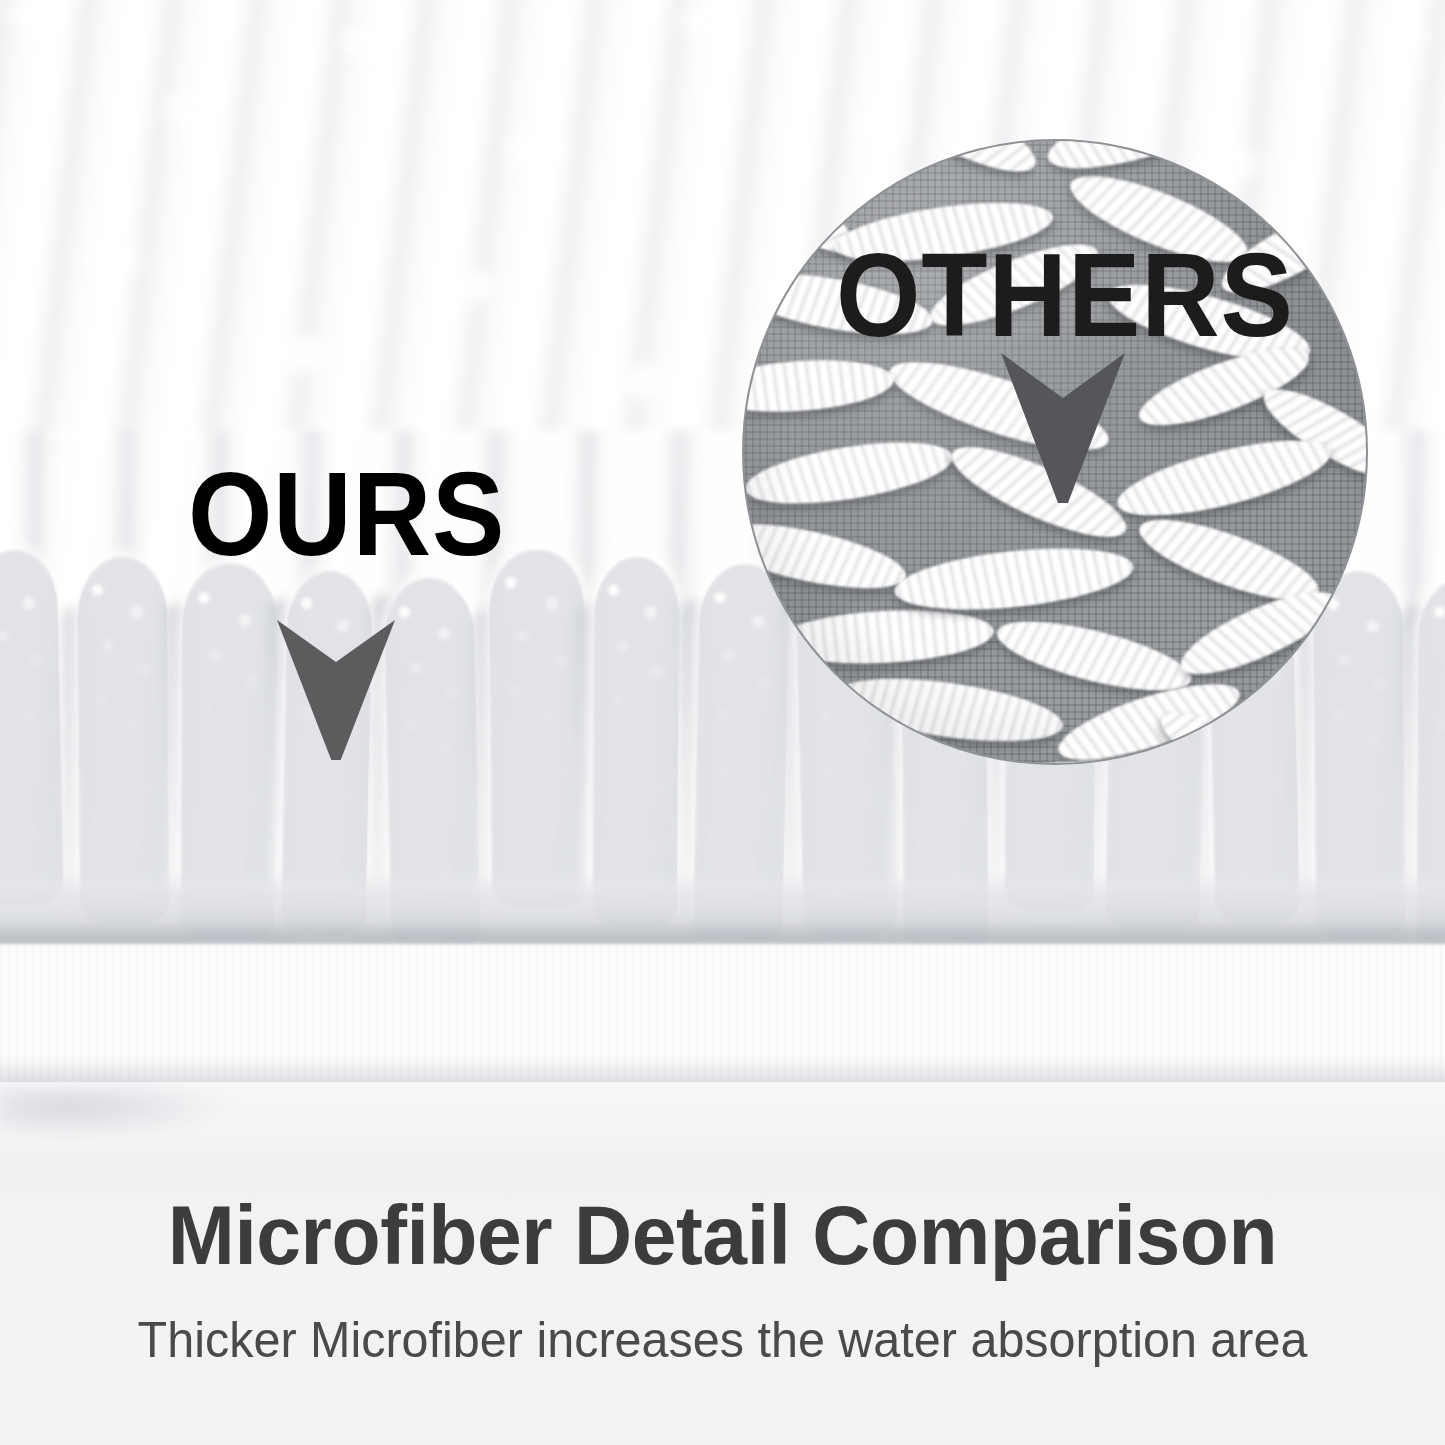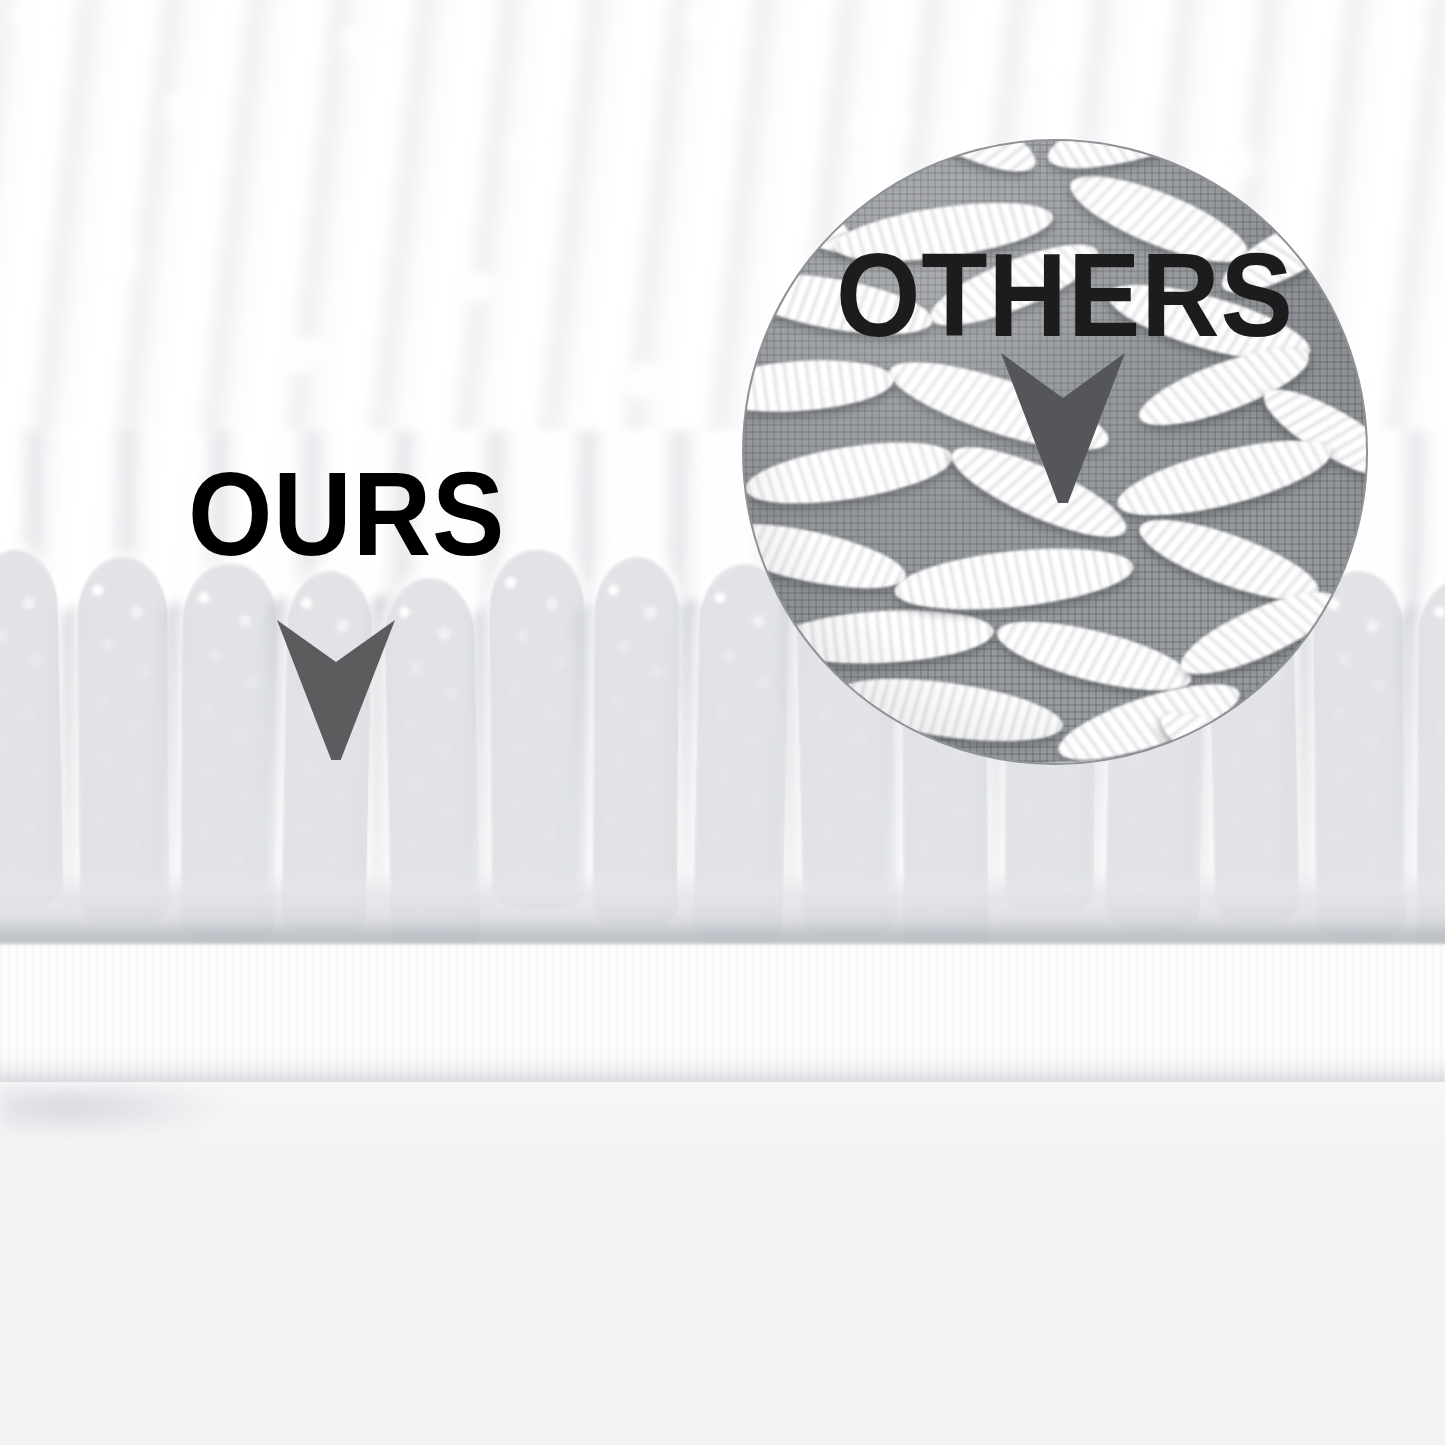--- a/index.html
+++ b/index.html
@@ -427,14 +427,18 @@
           <div class="worm" style="left: 250px; top: 650px; width: 210px; height: 52px; transform: rotate(-5deg); --wdir: 85deg; z-index: 0;"></div>
           <div class="worm" style="left: 440px; top: 620px; width: 160px; height: 46px; transform: rotate(26deg); --wdir: 116deg; z-index: 1;"></div>
         </div>
       <div class="inset-vignette"></div>
       <div class="circle-shade"></div>
     </div>
     <div class="label-others">OTHERS</div>
     <div class="arrow arrow-others"></div>
   </div>
 
+  <div class="caption">
+    <div class="caption-title">Microfiber Detail Comparison</div>
+    <div class="caption-sub">Thicker Microfiber increases the water absorption area</div>
+  </div>
 
 </div>
 
 </body></html>

